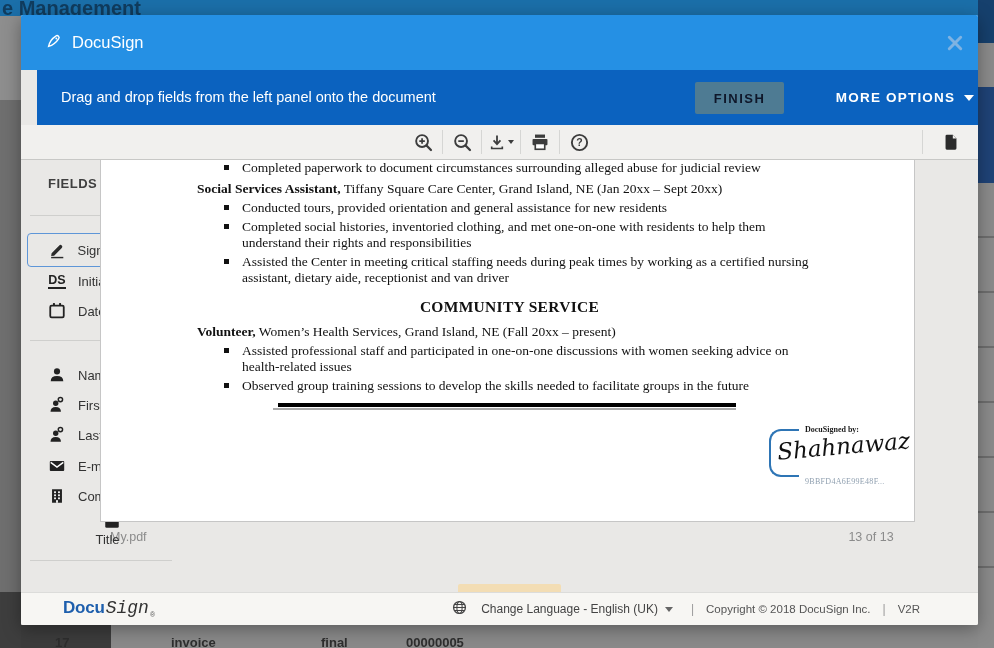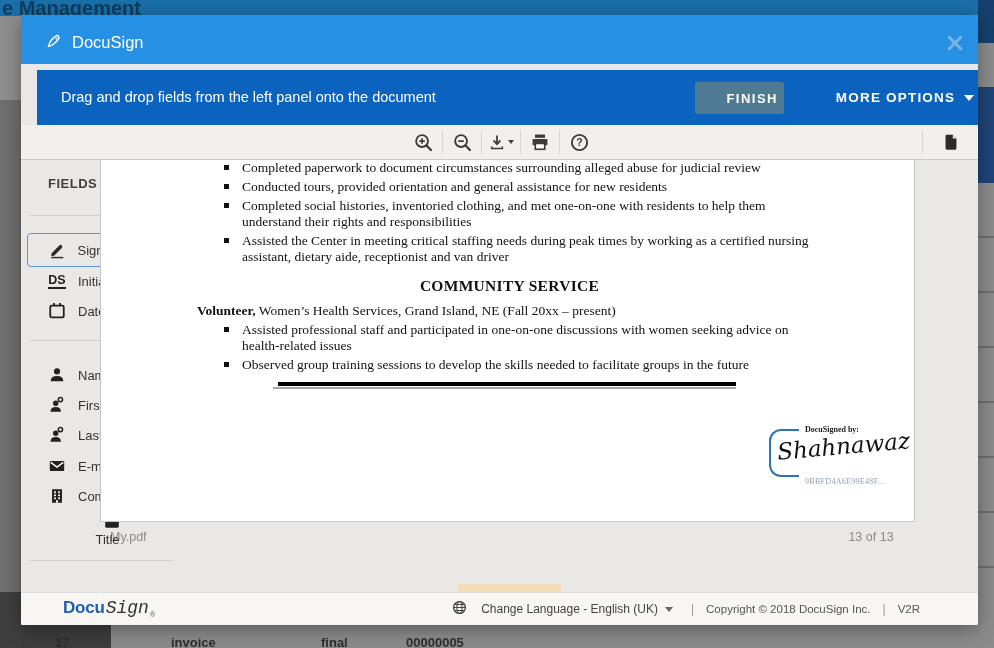--- a/index.html
+++ b/index.html
@@ -19,30 +19,30 @@
   .bg-right .r4{position:absolute;left:0;top:183px;width:16px;height:420px;
     background:repeating-linear-gradient(180deg,#8b8b8b 0 53px,#6e6e6e 53px 55px);}
   .bg-bottom{position:absolute;left:21px;top:625px;width:957px;height:23px;background:#8a8a8a;overflow:hidden;}
   .bg-bottom .dark-block{position:absolute;left:0;top:0;width:90px;height:23px;background:#3c3c3c;}
   .bg-frag{position:absolute;top:10px;font-size:13px;color:#2e2e2e;font-weight:bold;white-space:nowrap;}
 
   
   .modal{position:absolute;left:21px;top:15px;width:957px;height:610px;background:#e9e8e6;
     box-shadow:0 4px 18px rgba(0,0,0,.35);border-radius:2px;overflow:hidden;}
 
-  .m-header{position:absolute;left:0;top:0;width:957px;height:49px;background:#2590e4;}
+  .m-header{position:absolute;left:0;top:0;width:957px;height:55px;background:#2590e4;}
   .brand{position:absolute;left:24px;top:0;height:55px;display:flex;align-items:center;gap:9px;color:#fff;}
   .brand-label{font-size:16.5px;color:#fff;}
   .close-btn{position:absolute;right:12px;top:18px;width:22px;height:22px;background:none;border:none;cursor:pointer;padding:0;}
 
   .m-actionbar{position:absolute;left:16px;top:55px;width:957px;height:55px;background:#0b62bf;}
   .instruction{position:absolute;left:24px;top:0;line-height:55px;font-size:14.5px;color:#fff;}
   .finish-btn{position:absolute;left:658px;top:12px;width:89px;height:32px;background:#4e7b93;border:none;
-    border-radius:2px;color:#ffffff;font-weight:bold;font-size:13px;letter-spacing:1.5px;cursor:pointer;
-    font-family:"Liberation Sans",sans-serif;text-align:right;}
+    border-radius:2px;color:#0f172a;font-weight:bold;font-size:13px;letter-spacing:1.5px;cursor:pointer;
+    font-family:"Liberation Sans",sans-serif;}
   .more-options{position:absolute;left:788px;top:0;width:160px;height:55px;background:none;border:none;cursor:pointer;
     display:flex;align-items:center;justify-content:center;gap:9px;color:#fff;font-weight:bold;font-size:13.5px;
     letter-spacing:1.2px;font-family:"Liberation Sans",sans-serif;}
   .caret{display:inline-block;width:0;height:0;border-left:5px solid transparent;border-right:5px solid transparent;
     border-top:6px solid #fff;}
   .caret.dark{border-top-color:#666;border-left-width:4px;border-right-width:4px;border-top-width:5px;}
   .caret.tiny{border-top-color:#3c3c3c;border-left-width:3.5px;border-right-width:3.5px;border-top-width:4.5px;}
 
   .m-toolbar{position:absolute;left:0;top:110px;width:957px;height:35px;background:#f1f0ee;border-bottom:1px solid #c8c8c6;box-sizing:border-box;}
   .tb-group{position:absolute;left:383px;top:0;height:34px;display:flex;align-items:center;}
@@ -313,20 +313,21 @@
             </div>
           </div>
       </div>
 
       <div class="doc">
         <div class="doc-inner" id="doc-flow">
             <div class="d-bullet">
               <span class="sq"></span>
               <span class="bt">Completed paperwork to document circumstances surrounding alleged abuse for judicial review</span>
             </div>
+            <div class="d-lead"><b>Social Services Assistant,</b><span> Tiffany Square Care Center, Grand Island, NE (Jan 20xx – Sept 20xx)</span></div>
             <div class="d-bullet">
               <span class="sq"></span>
               <span class="bt">Conducted tours, provided orientation and general assistance for new residents</span>
             </div>
             <div class="d-bullet">
               <span class="sq"></span>
               <span class="bt">Completed social histories, inventoried clothing, and met one-on-one with residents to help them understand their rights and responsibilities</span>
             </div>
             <div class="d-bullet">
               <span class="sq"></span>

